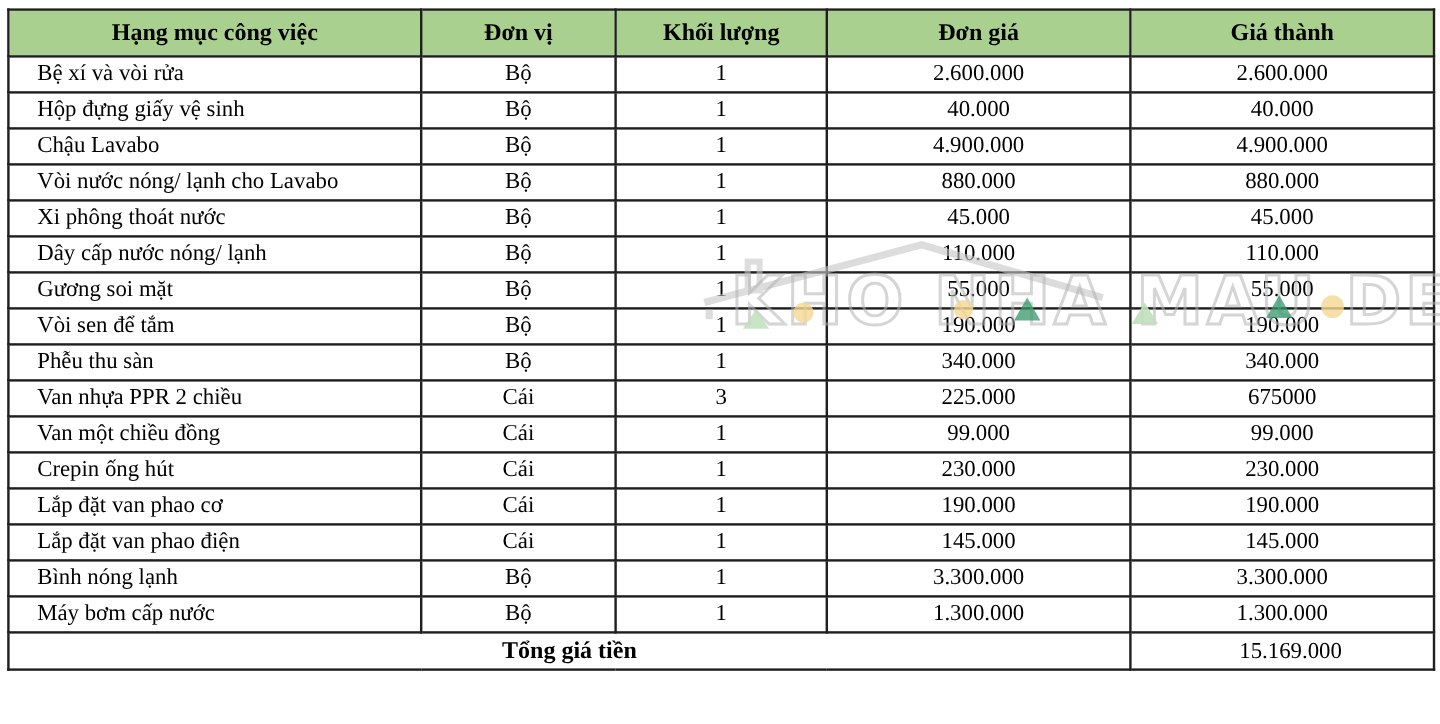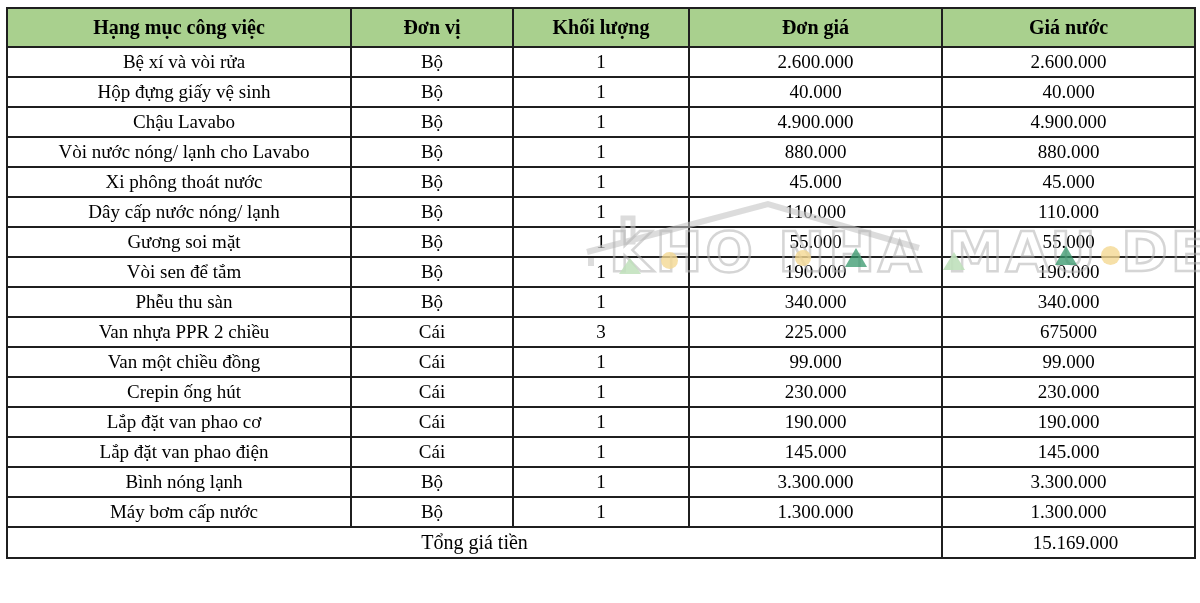--- a/index.html
+++ b/index.html
@@ -23,23 +23,23 @@
   }
   table.quote th, table.quote td{
     border:2px solid var(--border);
     overflow:hidden;white-space:nowrap;
   }
   thead th{
     background:var(--header-bg);
     height:39px;font-size:20px;font-weight:bold;text-align:center;vertical-align:middle;
   }
   tbody td{height:30px;font-size:19px;vertical-align:middle;text-align:center;}
-  tbody td.item{text-align:center;padding-left:10px;}
+  tbody td.item{text-align:left;padding-left:23px;}
   tfoot td{height:31px;vertical-align:middle;text-align:center;}
-  tfoot td.total-label{font-size:20px;font-weight:normal;}
+  tfoot td.total-label{font-size:20px;font-weight:bold;}
   tfoot td.total-value{font-size:19px;padding-left:14px;}
 
   
   .watermark{
     position:absolute;left:583px;top:196px;width:617px;height:96px;
     pointer-events:none;overflow:hidden;z-index:5;
   }
   .wm-text{
     position:absolute;left:26px;top:28px;
     font-family:"DejaVu Sans","Liberation Sans",sans-serif;
@@ -70,21 +70,21 @@
         <col style="width:176px">
       <col style="width:253px">
         <col style="width:253px">
     </colgroup>
     <thead>
       <tr>
         <th>Hạng mục công việc</th>
         <th>Đơn vị</th>
         <th>Khối lượng</th>
         <th>Đơn giá</th>
-        <th>Giá nước</th>
+        <th>Giá thành</th>
       </tr>
     </thead>
     <tbody>
     <tr>
       <td class="item">Bệ xí và vòi rửa</td>
       <td>Bộ</td>
       <td>1</td>
       <td>2.600.000</td>
       <td>2.600.000</td>
     </tr>

